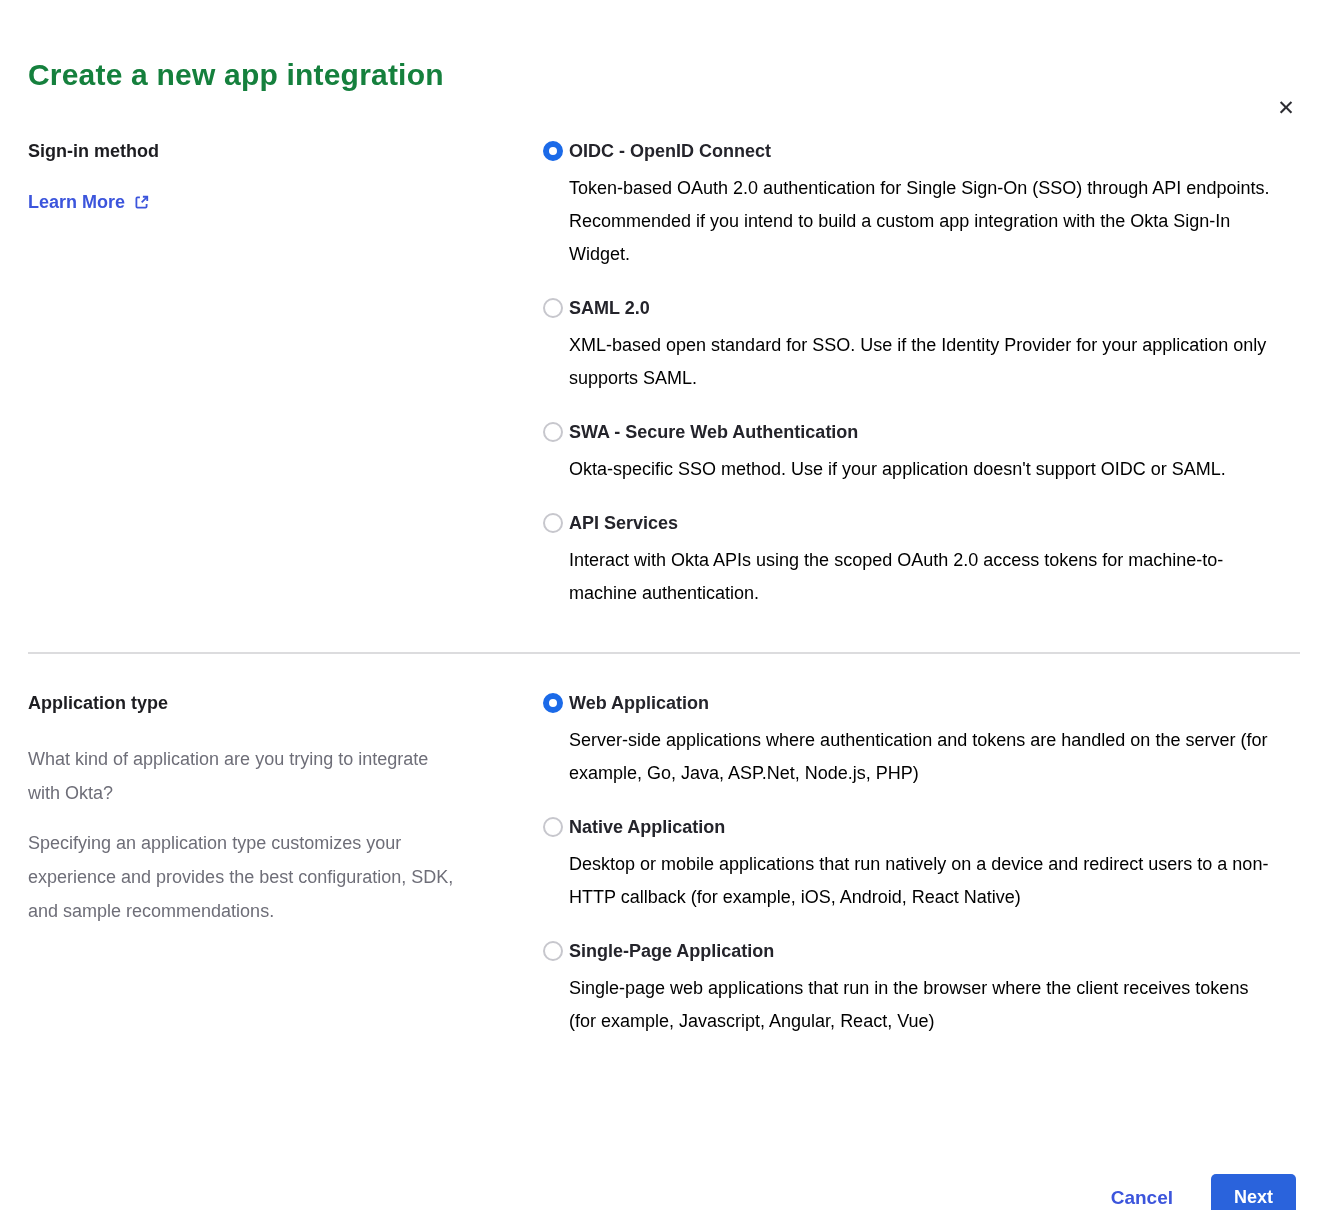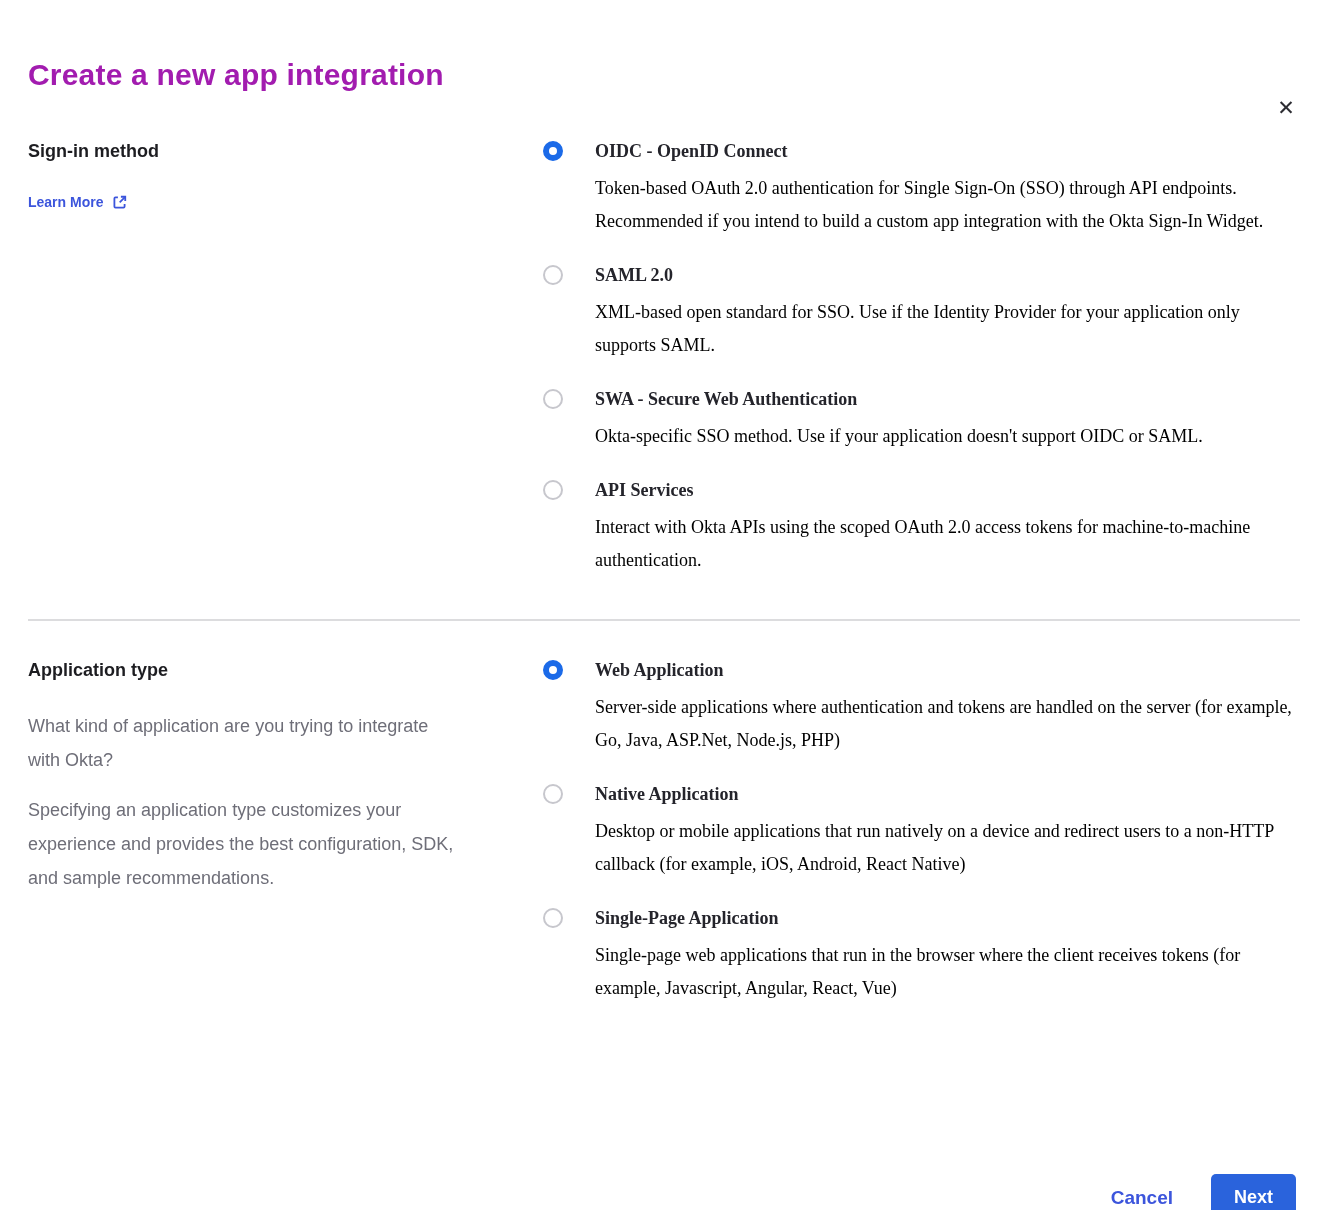--- a/index.html
+++ b/index.html
@@ -17,57 +17,56 @@
     position: absolute; top: 36px; right: 32px;
     width: 28px; height: 28px;
     background: none; border: none; cursor: pointer;
     font-size: 21px; line-height: 28px; color: #2d2d33;
     font-family: "DejaVu Sans", sans-serif;
   }
 
   .dialog-title {
     margin: 58px 28px 0 28px;
     font-size: 30px; font-weight: 700; letter-spacing: 0.2px;
-    color: #a21caf;
+    color: #15803d;
   }
 
   .section {
     display: grid;
     grid-template-columns: 515px 1fr;
     padding: 0 36px 0 28px;
   }
   .section-signin { margin-top: 46px; }
   .section-apptype { margin-top: 36px; }
 
   .left-col h2 {
     font-size: 18px; font-weight: 700; color: #1d1d21;
     line-height: 26px;
   }
   .learn-more {
     display: inline-flex; align-items: center; gap: 8px;
     margin-top: 26px;
     color: #3c55dc; text-decoration: none;
-    font-size: 14px; font-weight: 700; line-height: 24px;
+    font-size: 18px; font-weight: 700; line-height: 24px;
     cursor: pointer;
   }
   .learn-more svg { display: block; }
 
   .left-desc {
     margin-top: 26px;
     max-width: 432px;
     font-size: 18px; line-height: 34px;
     color: #6e6e78;
   }
   .left-desc + .left-desc { margin-top: 16px; }
 
   .option {
-    display: flex; align-items: flex-start; gap: 32px;
+    display: flex; align-items: flex-start; gap: 6px;
     margin-bottom: 24px;
     cursor: pointer;
-    font-family: Liberation Serif, serif;
   }
   .option:last-child { margin-bottom: 0; }
 
   .radio {
     flex: none;
     width: 20px; height: 20px;
     margin-top: 3px;
     border-radius: 50%;
     border: 2px solid #c7c7cd;
     background: #fff;

